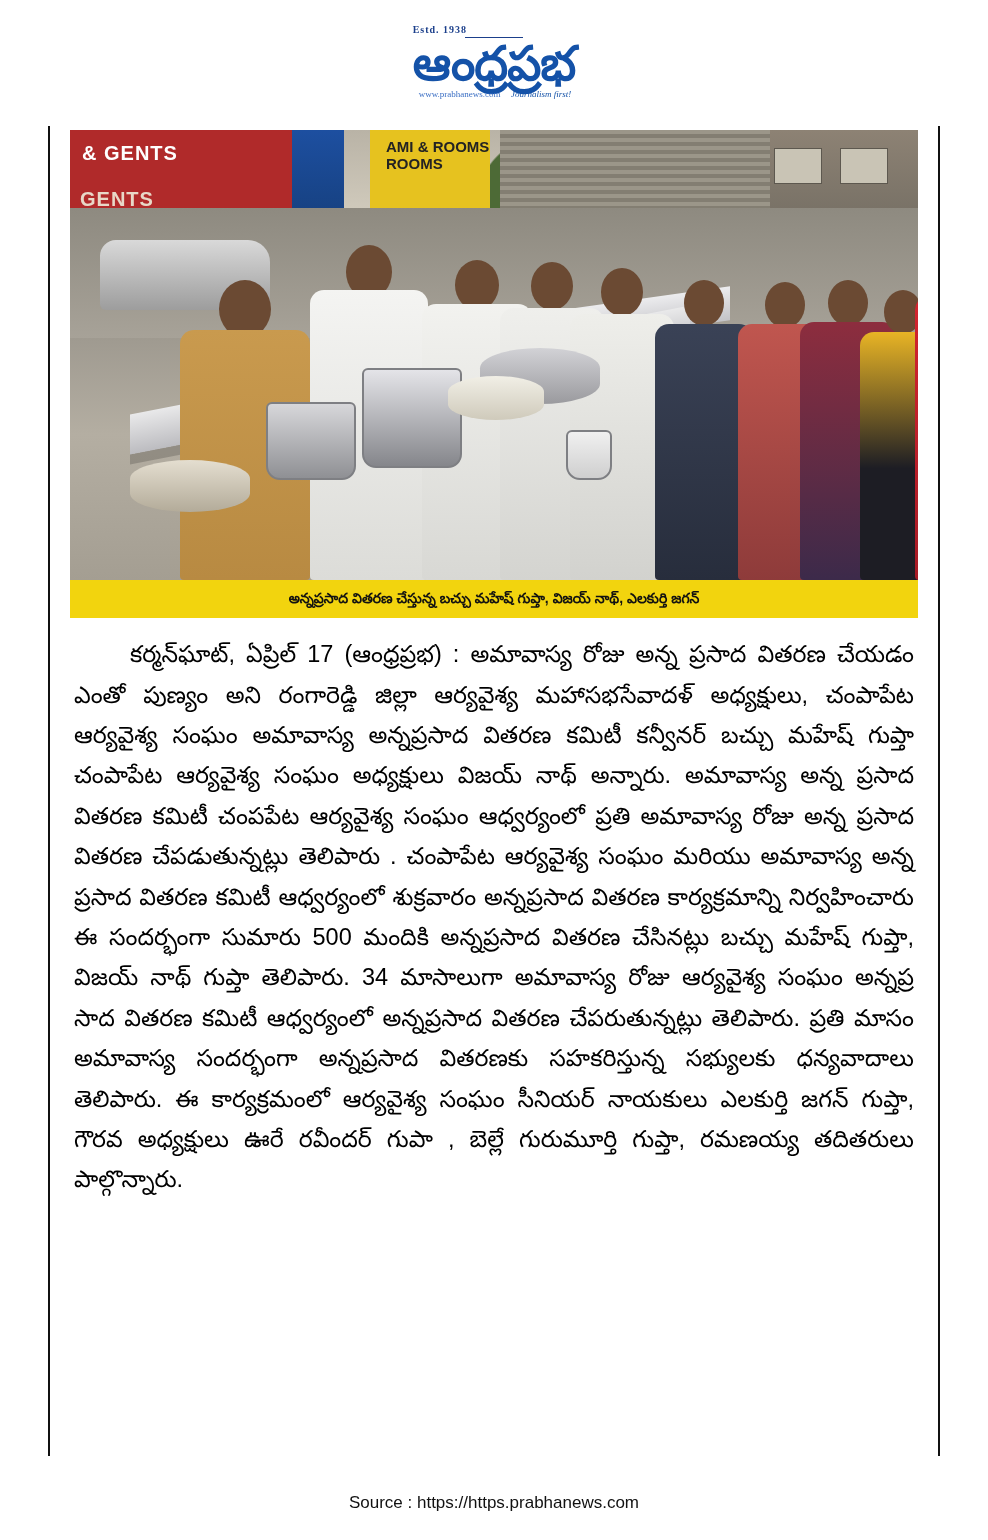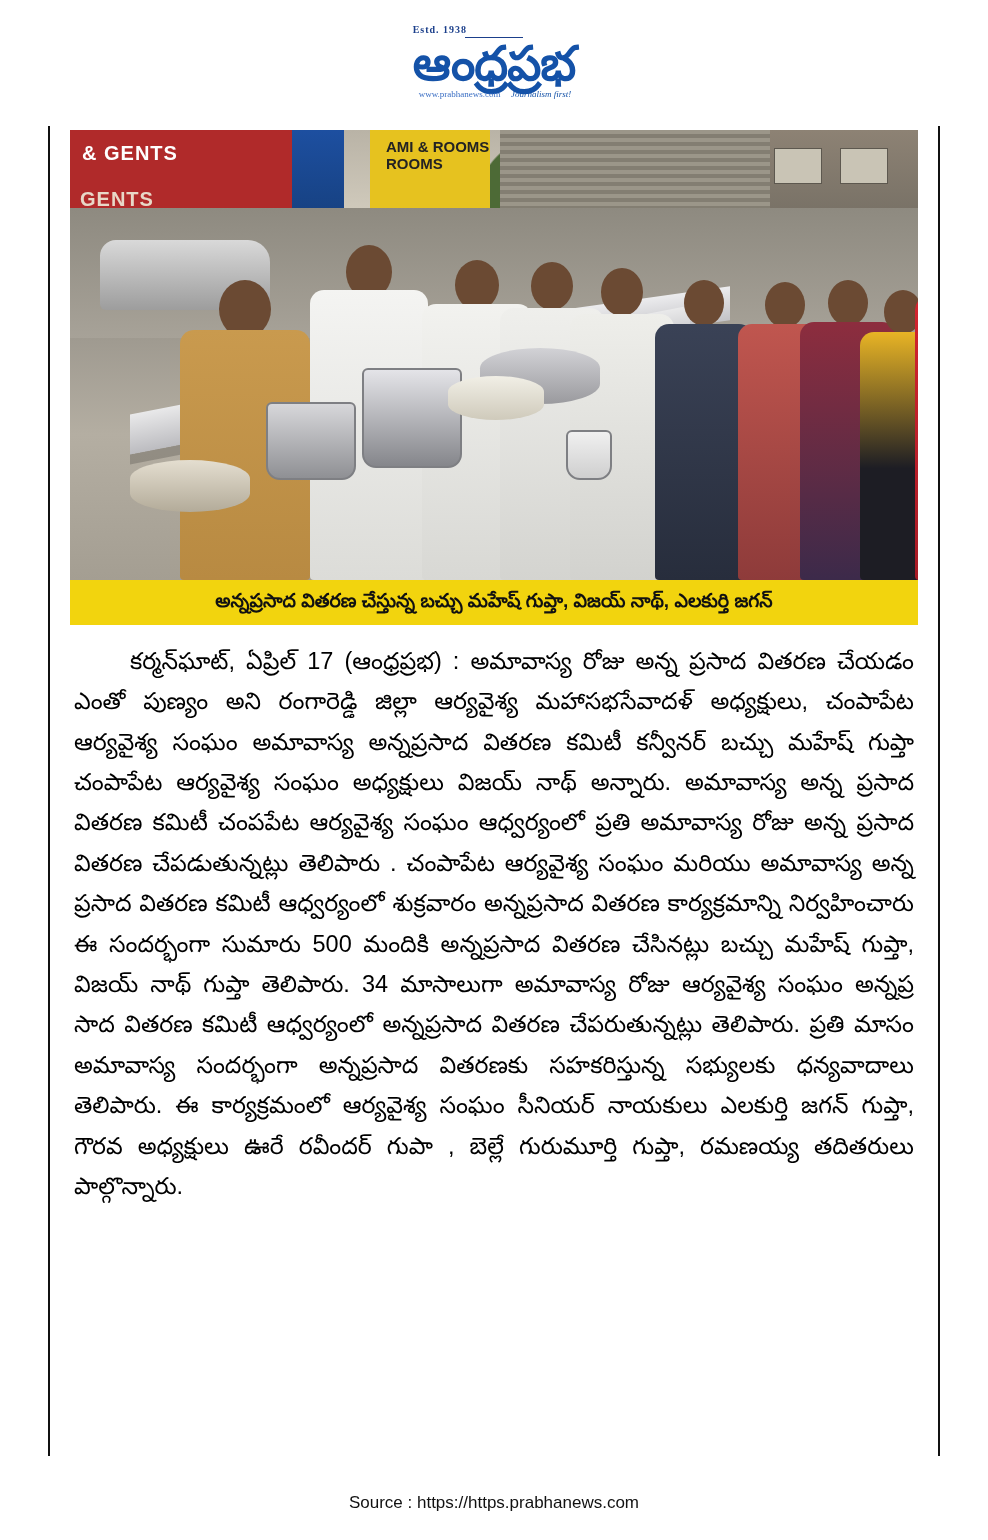--- a/index.html
+++ b/index.html
@@ -217,21 +217,21 @@
   .ph-bowl {
     position: absolute; border-radius: 50% / 36%;
     background: linear-gradient(#d2d2d6, #9a9a9e);
   }
 
   .photo-caption {
     width: 100%;
     background: #f2d40e;
     text-align: center;
     font-family: "Liberation Sans", sans-serif;
-    font-size: 19px;
+    font-size: 14px;
     font-weight: bold;
     color: #111;
     padding: 9px 4px 11px 4px;
     box-sizing: border-box;
     line-height: 1.3;
   }
 
   
   .body-text {
     margin-top: 16px;

